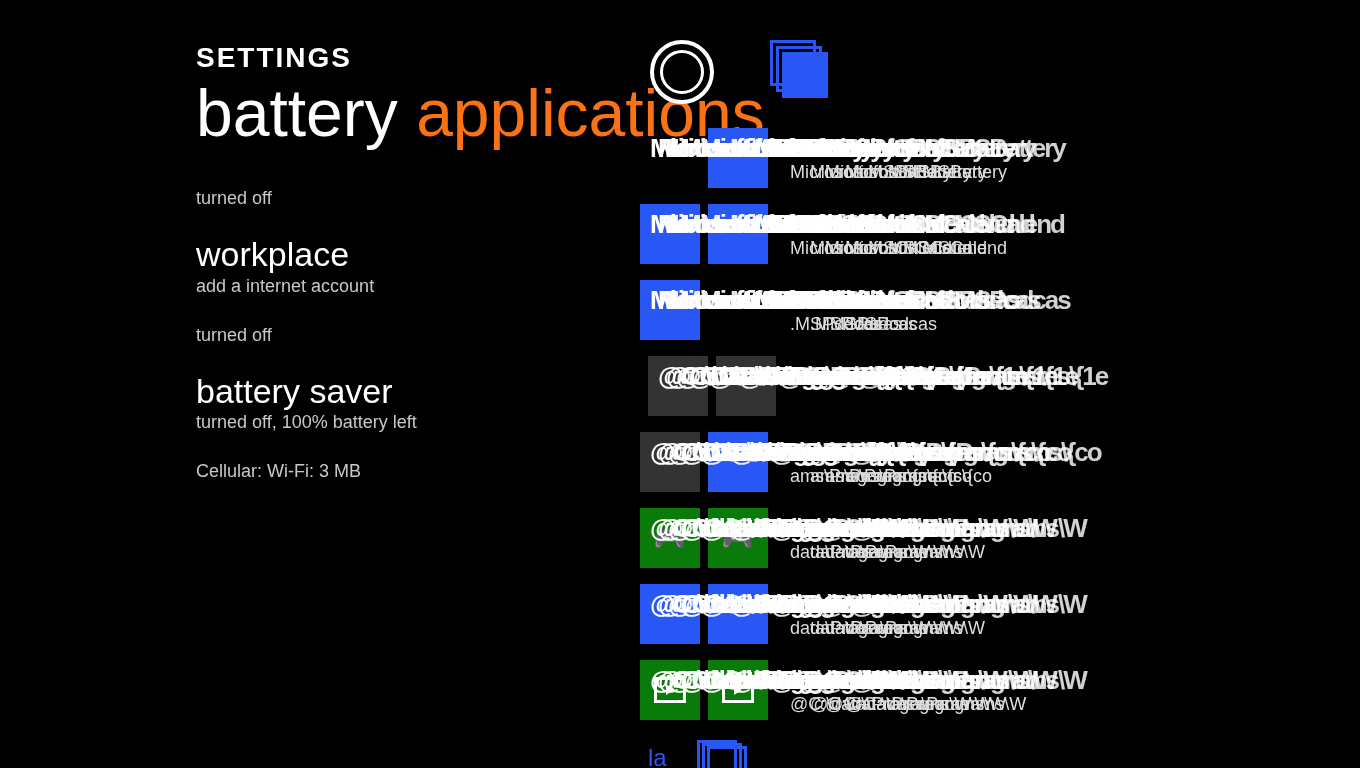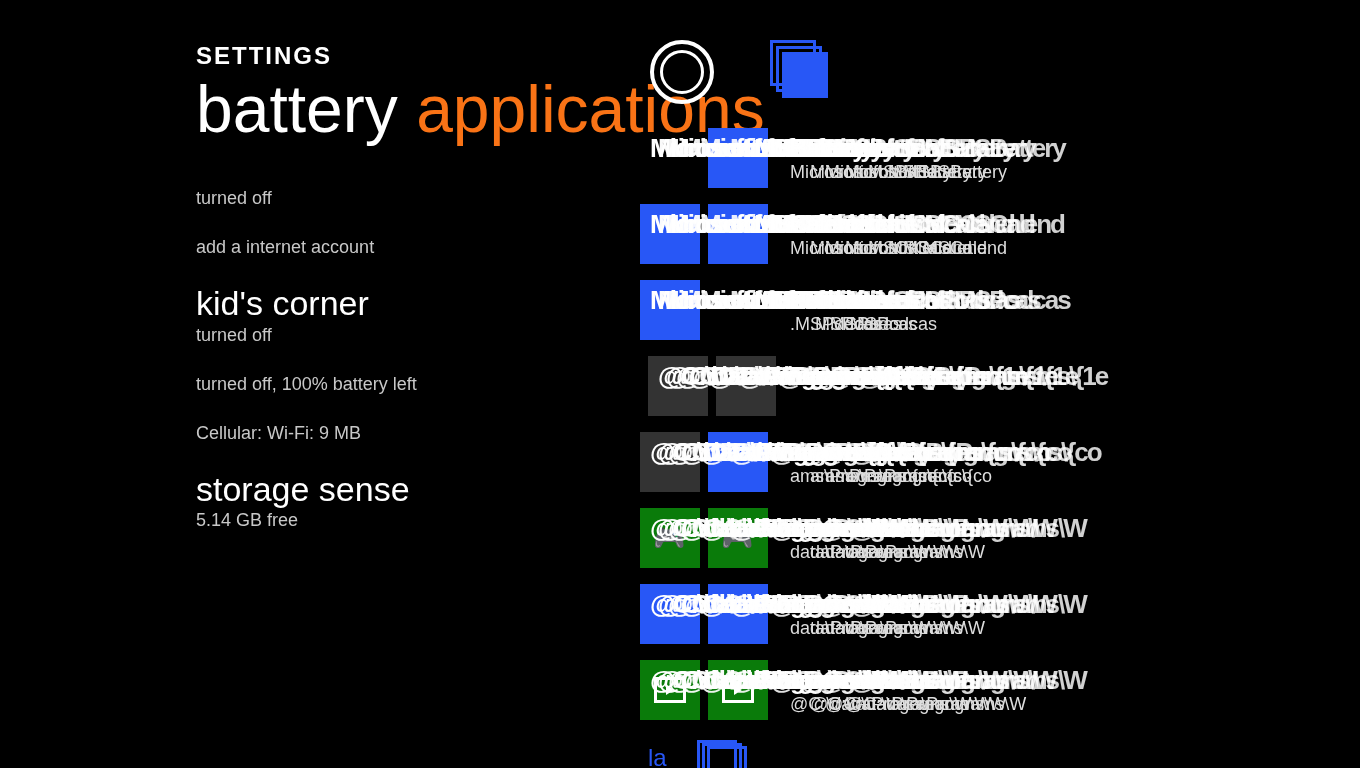--- a/index.html
+++ b/index.html
@@ -1,18 +1,18 @@
 <!DOCTYPE html>
 <html><head>
 <meta charset="utf-8">
 <style>
   html,body{margin:0;padding:0;background:#000;color:#fff;width:1360px;height:768px;overflow:hidden;font-family:"Segoe UI","Segoe WP",Arial,sans-serif;font-weight:300}
   .page{position:relative;width:1360px;height:768px}
   .header{position:absolute;left:196px;top:42px}
-  .h-small{font-size:24px;letter-spacing:2px;font-weight:600}
+  .h-small{font-size:28px;letter-spacing:2px;font-weight:600}
   .h-big{font-size:66px;line-height:1;margin-top:6px;white-space:nowrap}
   .h-sys{color:#fff}
   .h-apps{color:#f97316}
   .list{position:absolute;left:196px;top:185px;width:410px}
   .item{margin-bottom:28px}
   .it-title{font-size:34px;font-weight:300;line-height:1.05}
   .it-sub{font-size:18px;color:#c8c8c8;font-weight:300;margin-top:3px}
   .item.cut .it-title{position:relative;top:-15px;height:22px;overflow:hidden;display:flex;align-items:flex-end}
   .item.cut .it-title span{display:block}
   
@@ -54,35 +54,32 @@
       <span> </span>
       <span class="h-apps">applications</span>
     </div>
   </div>
 
   <div class="list" id="settings-list">
       <div class="item cut">
         <div class="it-sub">turned off</div>
       </div>
       <div class="item">
+        <div class="it-title"><span>workplace</span></div>
         <div class="it-sub">add a internet account</div>
       </div>
       <div class="item">
-        <div class="it-title"><span>kid's corner</span></div>
         <div class="it-sub">turned off</div>
       </div>
       <div class="item">
+        <div class="it-title"><span>battery saver</span></div>
         <div class="it-sub">turned off, 100% battery left</div>
       </div>
       <div class="item">
-        <div class="it-sub">Cellular:   Wi-Fi: 9 MB</div>
-      </div>
-      <div class="item">
-        <div class="it-title"><span>storage sense</span></div>
-        <div class="it-sub">5.14 GB free</div>
+        <div class="it-sub">Cellular:   Wi-Fi: 3 MB</div>
       </div>
     </div>
 
   <div class="topicons">
     <div class="circ">
         <div class="inner"></div>
       </div>
     <div class="sqstack">
         <div></div>
         <div></div>

